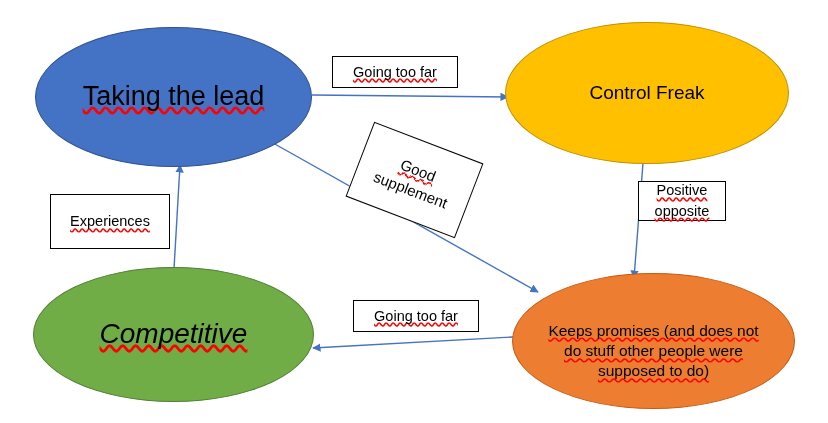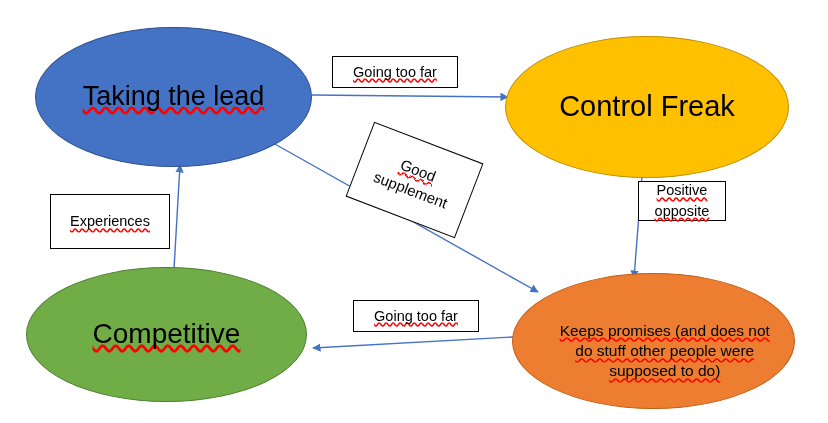--- a/index.html
+++ b/index.html
@@ -38,21 +38,21 @@
   }
   .node-text {
     display: block;
     width: 92%;
     line-height: 1.30;
     white-space: pre-line;
   }
   .node-blue   { background: #4472C4; border: 1px solid #2F528F; }
   .node-amber  { background: #FFC000; border: 1px solid #BF9000; }
   .node-green  { background: #70AD47; border: 1px solid #507E32; }
-  .node-orange { background: #ED7D31; border: 1px solid #C55A11; justify-content: flex-end; }
+  .node-orange { background: #ED7D31; border: 1px solid #C55A11; }
 
   .label {
     position: absolute;
     box-sizing: border-box;
     background: #ffffff;
     border: 1px solid #000000;
     color: #000000;
     display: flex;
     flex-direction: column;
     align-items: center;
@@ -89,25 +89,25 @@
 
     <line x1="174" y1="269" x2="180" y2="165" stroke="#4472C4" stroke-width="1.4" marker-end="url(#ah)"></line>
 
     <line x1="530" y1="336" x2="313" y2="348" stroke="#4472C4" stroke-width="1.4" marker-end="url(#ah)"></line>
   </svg>
 
   <div class="node node-blue" style="left:35px; top:27px; width:277px; height:140px; font-size:27px;">
     <span class="node-text sq">Taking the lead</span>
   </div>
 
-  <div class="node node-amber" style="left:505px; top:36px; width:284px; height:142px; font-size:29px;">
+  <div class="node node-amber" style="left:505px; top:22px; width:284px; height:142px; font-size:19px;">
     <span class="node-text">Control Freak</span>
   </div>
 
-  <div class="node node-green" style="left:26px; top:267px; width:281px; height:135px; font-size:28px;">
+  <div class="node node-green" style="left:33px; top:267px; width:281px; height:135px; font-size:28px;font-style:italic;">
     <span class="node-text sq">Competitive</span>
   </div>
 
   <div class="node node-orange" style="left:512px; top:273px; width:283px; height:136px; font-size:15.5px;">
     <span class="node-text">
       <span class="sq">Keeps promises (and does not</span>
       <span class="sq">do stuff other people were</span>
       <span class="sq">supposed to do)</span>
     </span>
   </div>

